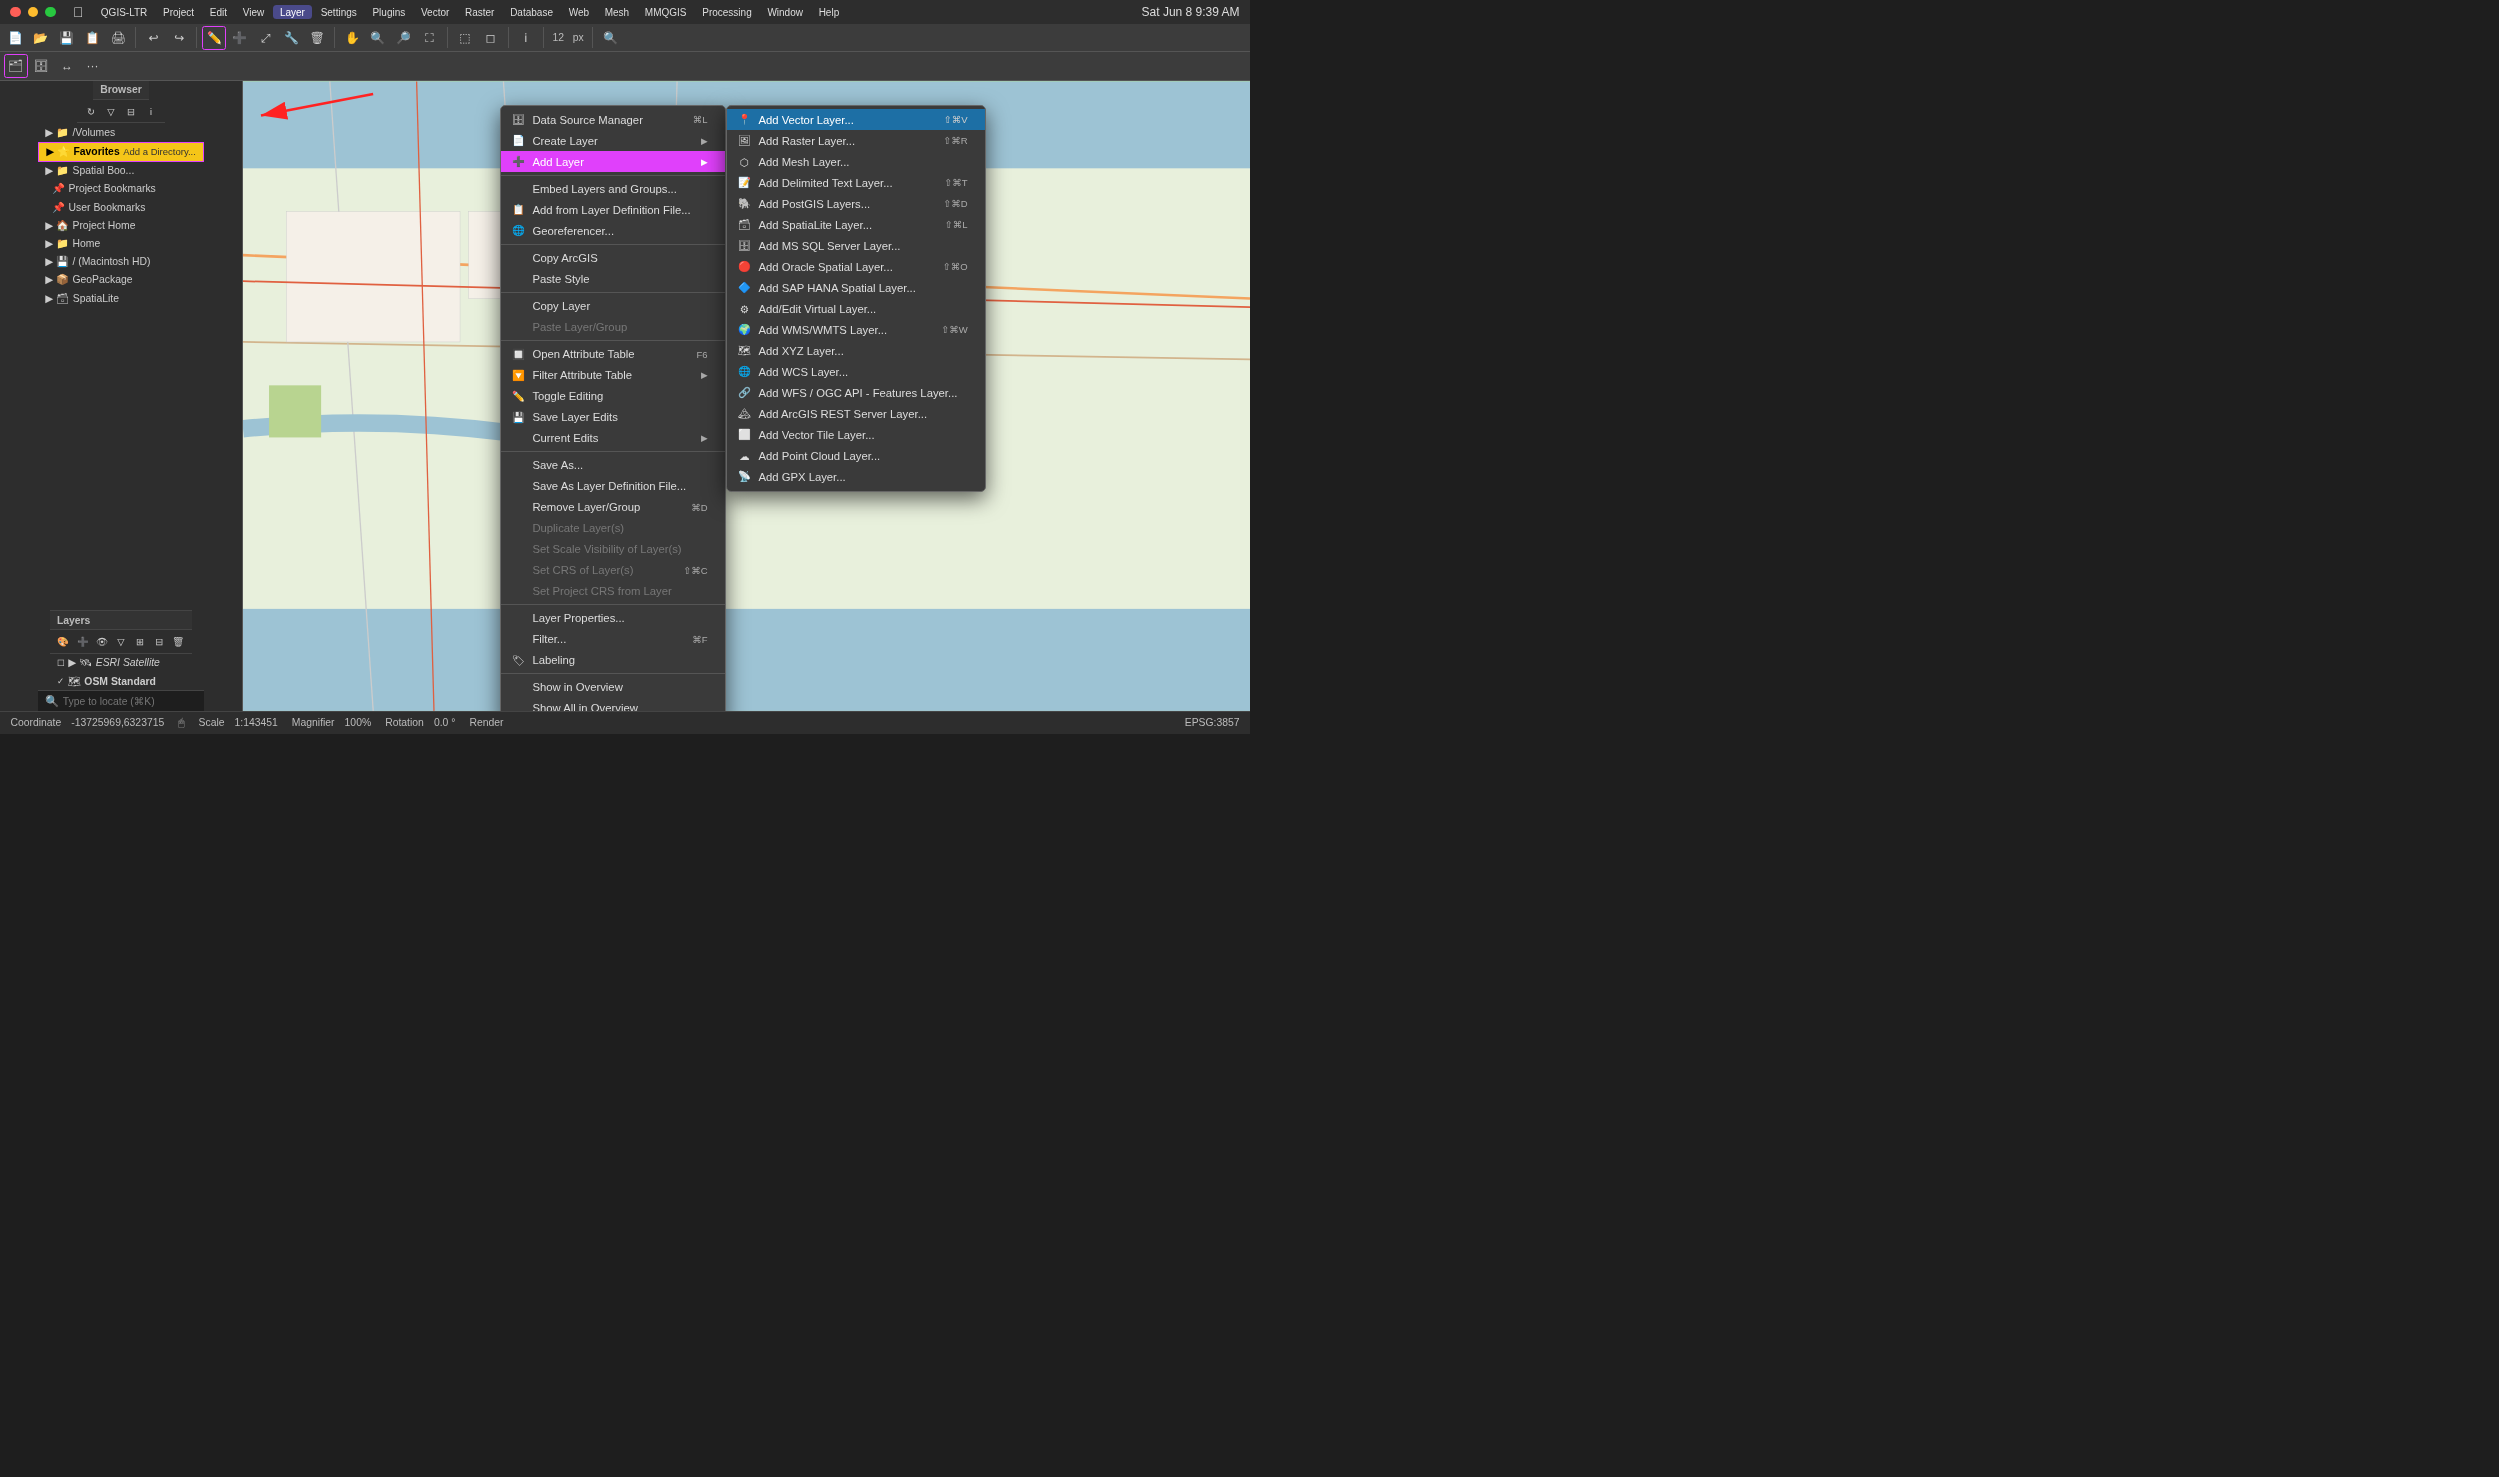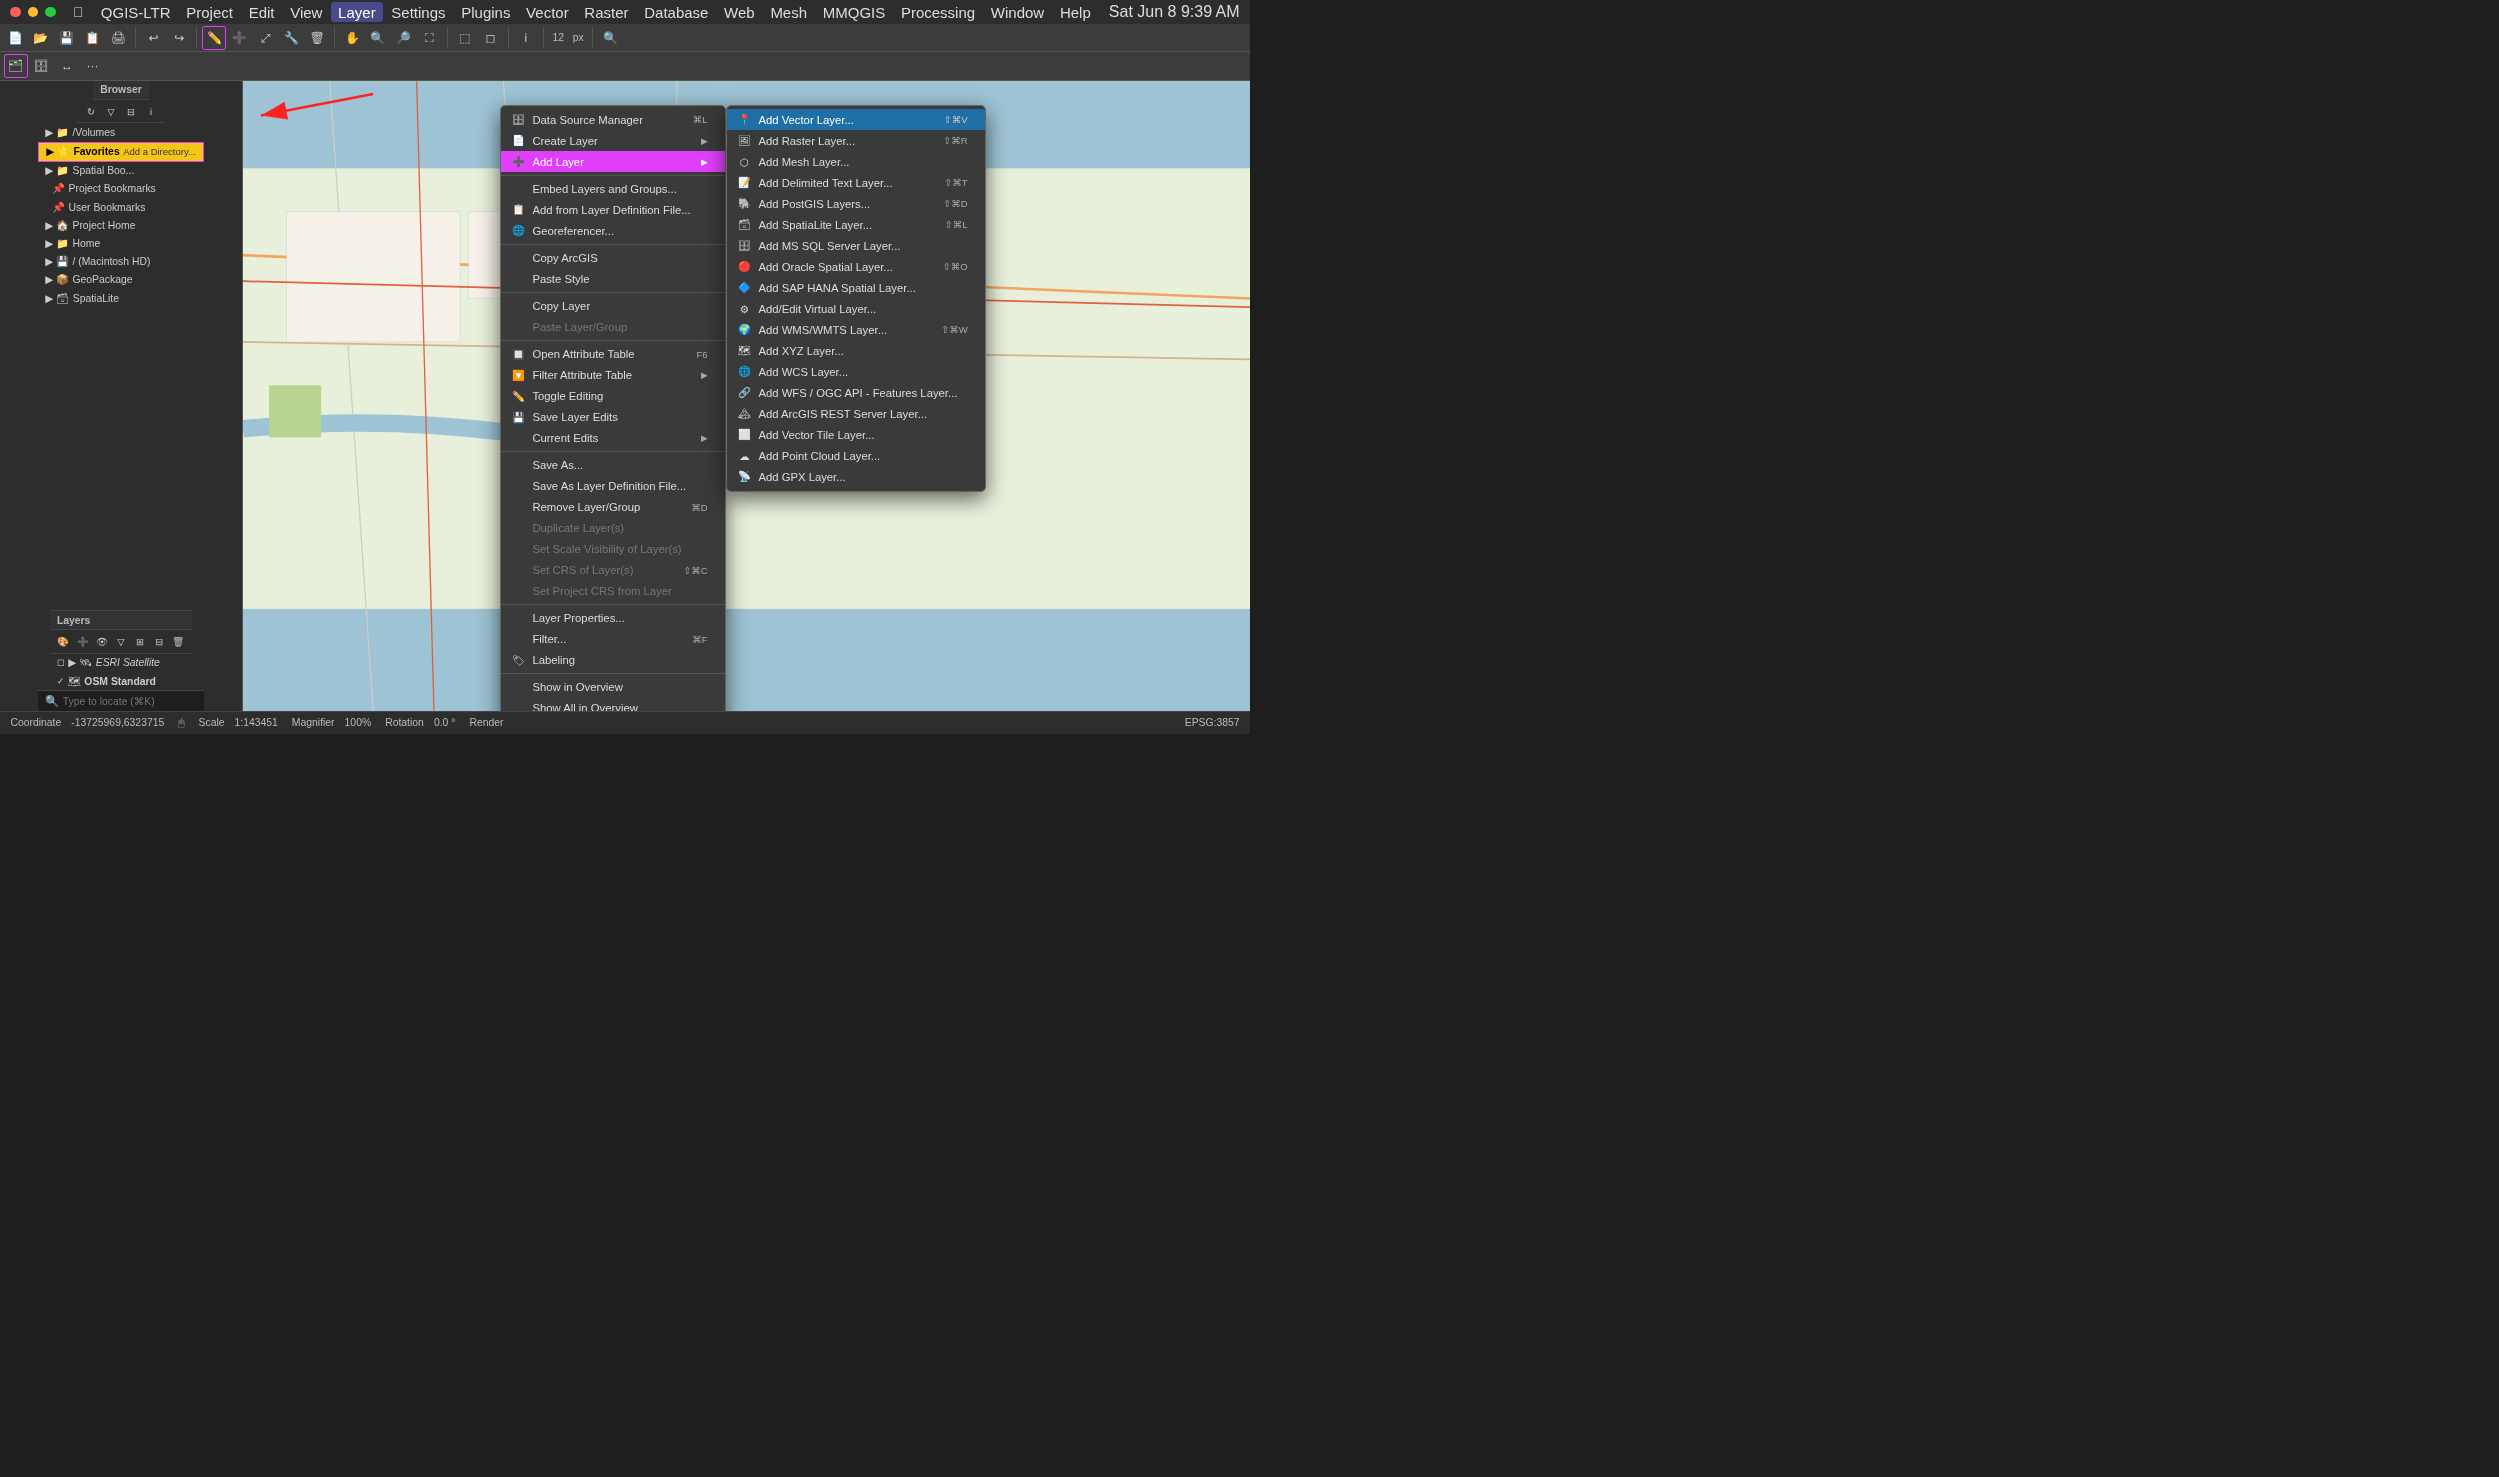--- a/index.html
+++ b/index.html
@@ -38,35 +38,35 @@
     .btn-min { background: #febc2e; }
     .btn-max { background: #28c840; }
     .menubar {
       display: flex;
       gap: 1.7px;
       margin-left: 17.4px;
       align-items: center;
     }
     .menu-item {
       color: #ddd;
-      font-size: 15px;
+      font-size: 10px;
       padding: 1.7px 7px;
       cursor: pointer;
       border-radius: 3.5px;
     }
     .menu-item.active { background: #4a4a8a; color: white; }
     .apple-logo {
       color: #ddd;
       font-size: 14px;
       margin-right: 8.7px;
     }
     .time-area {
       margin-left: auto;
       color: #ddd;
-      font-size: 16px;
+      font-size: 12px;
       display: flex;
       align-items: center;
       gap: 7px;
     }
     .toolbar-btn {
       width: 24px;
       height: 24px;
       background: transparent;
       border: 0.9px solid transparent;
       border-radius: 2.6px;

